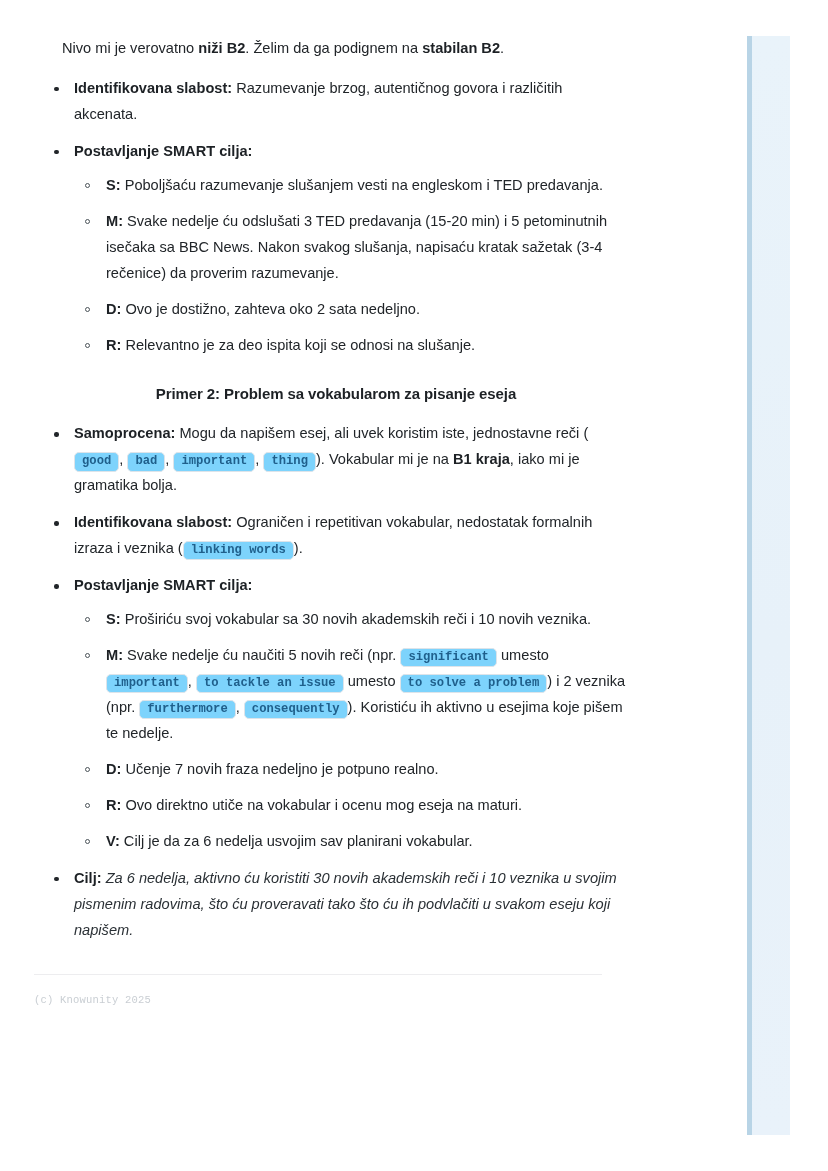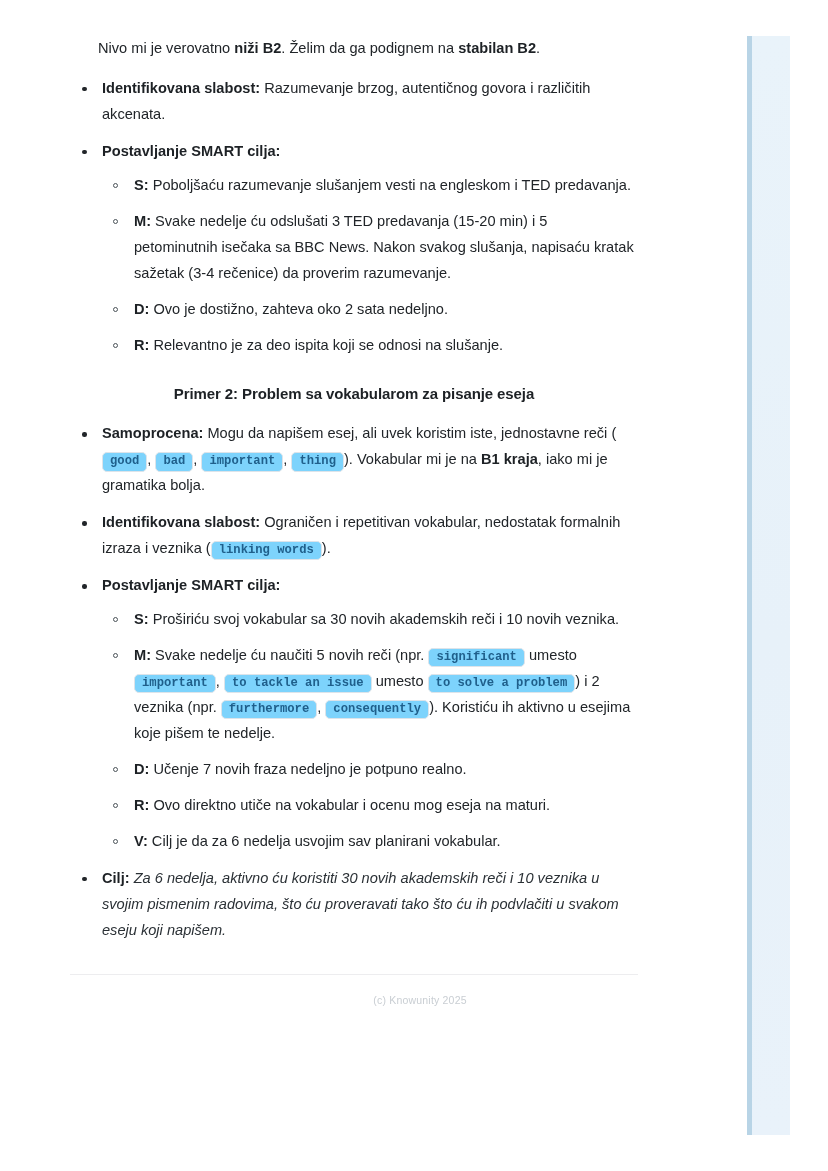--- a/index.html
+++ b/index.html
@@ -36,34 +36,34 @@
 
   .page {
     position: absolute;
     left: 0;
     top: 0;
     width: 712px;
     padding: 0;
   }
 
   .content {
-    padding: 36px 74px 0 70px;
+    padding: 36px 74px 0 34px;
     font-size: 14.6px;
     line-height: 1.78;
     color: #212529;
   }
 
   p.lead {
     margin: 0 0 14px 0;
     padding-left: 28px;
   }
 
   ul.level1 {
     list-style: none;
-    margin: 4px;
+    margin: 12px;
     padding: 0;
   }
   ul.level1 > li {
     position: relative;
     padding-left: 28px;
     margin-bottom: 11px;
   }
   ul.level1 > li::before {
     content: "";
     position: absolute;
@@ -138,26 +138,26 @@
 
   hr.divider {
     border: none;
     border-top: 1px solid #ededef;
     margin: 30px 0 0 0;
     width: 568px;
   }
 
   .footer {
     margin-top: 16px;
-    text-align: center;
+    text-align: left;
     width: 700px;
     font-size: 10.5px;
     color: #c9ced3;
     letter-spacing: 0.2px;
-    font-family: Liberation Sans, sans-serif;
+    font-family: Liberation Mono, monospace;
   }
 </style>
 </head>
 <body>
 
 <div class="side-panel"></div>
 <div class="side-panel-edge"></div>
 
 <div class="page">
   <div class="content">

